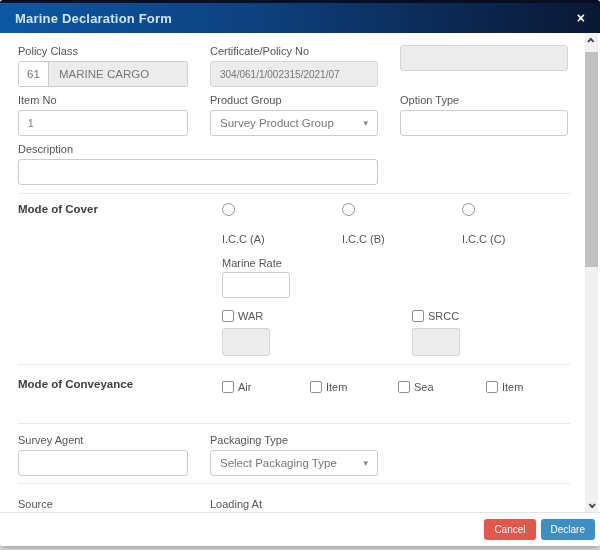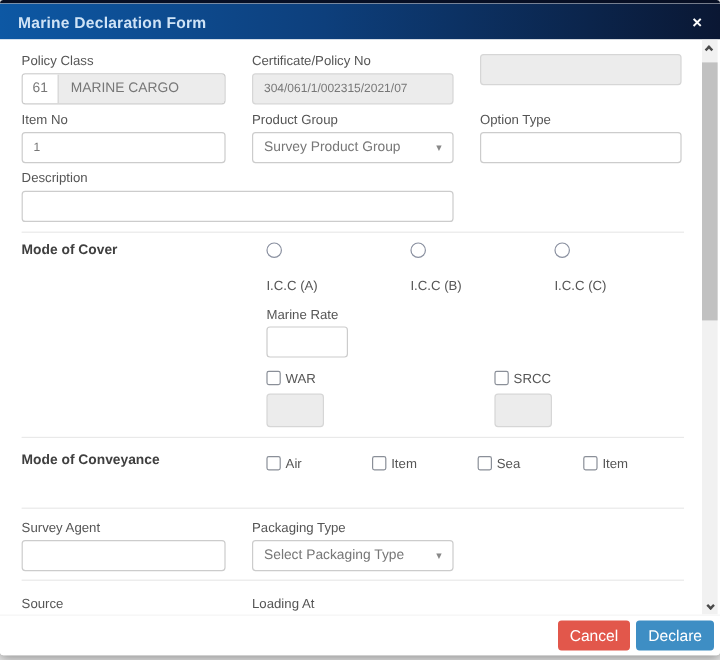--- a/index.html
+++ b/index.html
@@ -77,21 +77,21 @@
   .war-srcc { display:flex; margin-top:8px;gap:20px; }
   .ws-col { width:178px; padding-left:12px; }
   .gray-box { width:48px; height:28px; border:1px solid #d6d6d6; border-radius:3px; background:#ececec; margin-top:4px; }
   .conv-col { width:88px; padding-left:12px; }
   
   .modal-footer {
     flex:0 0 34px; border-top:1px solid #e5e5e5; background:#fff;
     display:flex; align-items:center; justify-content:flex-end;
     padding-right:5px; gap:5px; border-radius:0 0 3px 3px;
   }
-  .btn { border:none; border-radius:3px; color:#fff; font-size:13px; font-family:"Liberation Sans",sans-serif; padding:5px 10px; cursor:pointer; }
+  .btn { border:none; border-radius:3px; color:#fff; font-size:10px; font-family:"Liberation Sans",sans-serif; padding:5px 10px; cursor:pointer; }
   .btn-cancel { background:#e2574b; }
   .btn-declare { background:#3e8ec4; }
 </style>
 </head>
 <body>
 
 <div class="modal">
 
   <div class="modal-header">
     <span class="modal-title">Marine Declaration Form</span>

